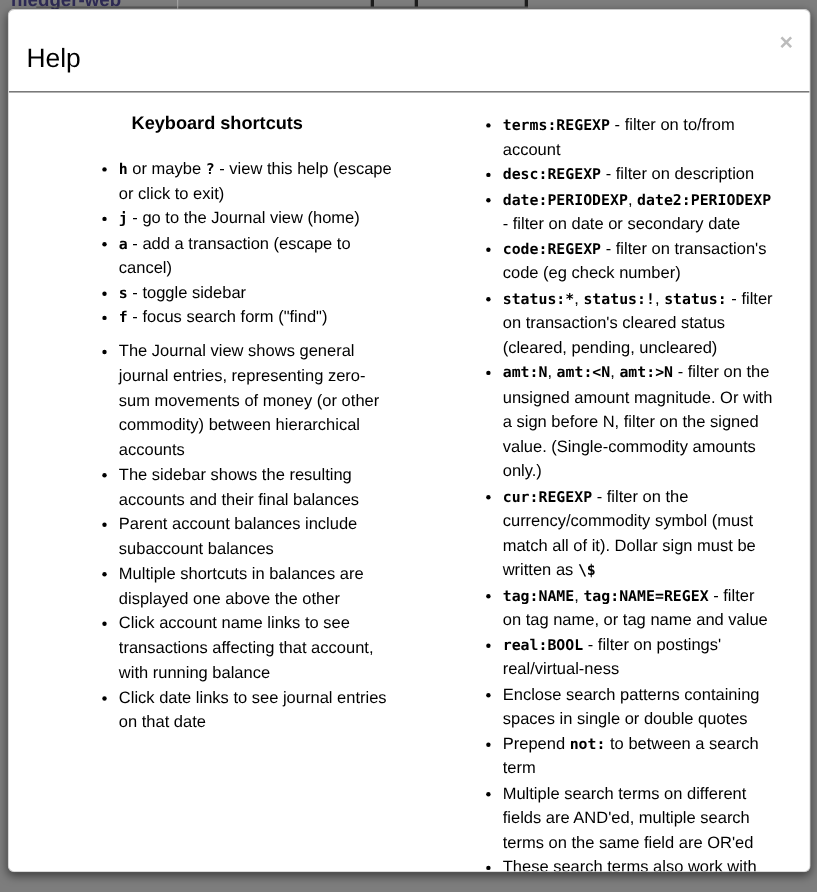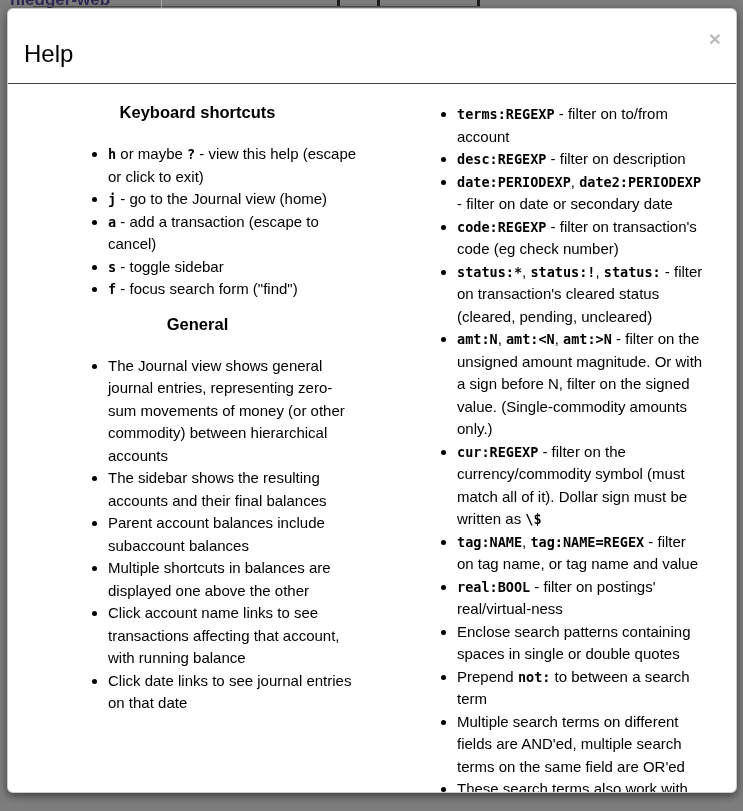--- a/index.html
+++ b/index.html
@@ -69,21 +69,20 @@
     <div class="row">
       <div class="col">
           <h4 class="section-heading">Keyboard shortcuts</h4>
           <ul class="help-list">
             <li><code>h</code><span> or maybe </span><code>?</code><span> - view this help (escape or click to exit)</span></li>
             <li><code>j</code><span> - go to the Journal view (home)</span></li>
             <li><code>a</code><span> - add a transaction (escape to cancel)</span></li>
             <li><code>s</code><span> - toggle sidebar</span></li>
             <li><code>f</code><span> - focus search form ("find")</span></li>
           </ul>
-          <h4 class="section-heading">General</h4>
           <ul class="help-list">
             <li><span>The Journal view shows general journal entries, representing zero-sum movements of money (or other commodity) between hierarchical accounts</span></li>
             <li><span>The sidebar shows the resulting accounts and their final balances</span></li>
             <li><span>Parent account balances include subaccount balances</span></li>
             <li><span>Multiple shortcuts in balances are displayed one above the other</span></li>
             <li><span>Click account name links to see transactions affecting that account, with running balance</span></li>
             <li><span>Click date links to see journal entries on that date</span></li>
           </ul>
         </div>
       <div class="col">

